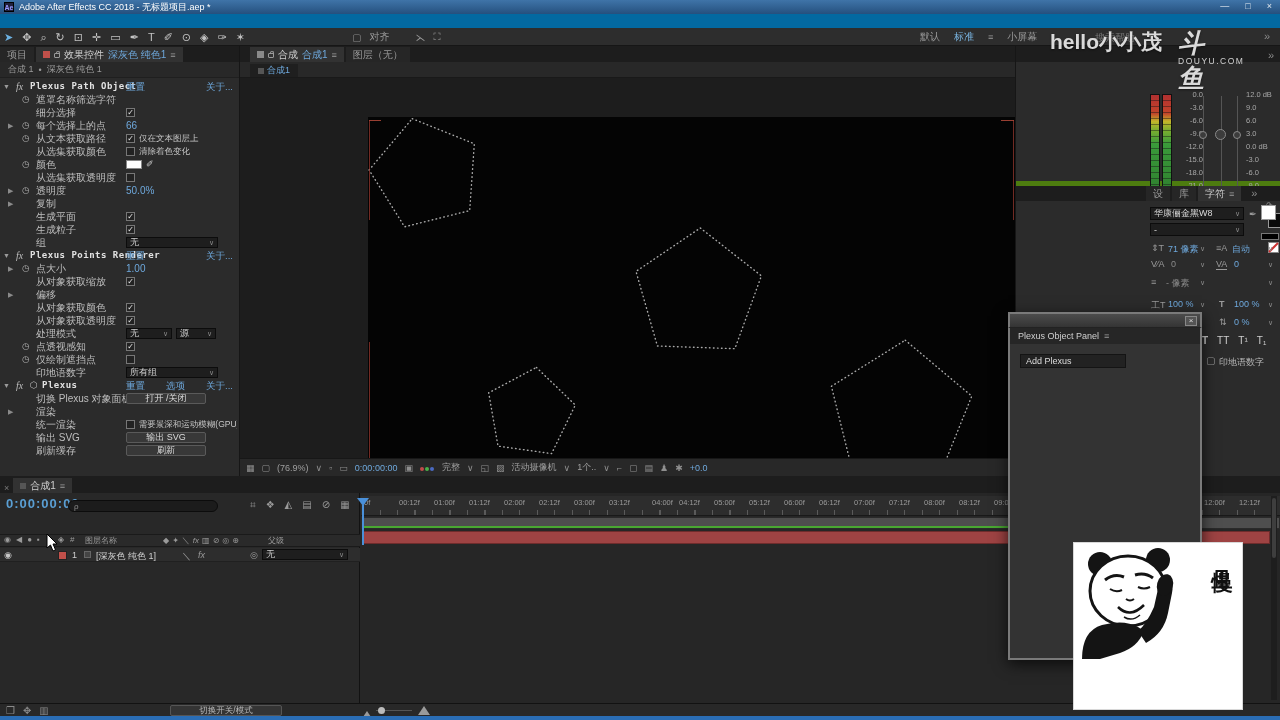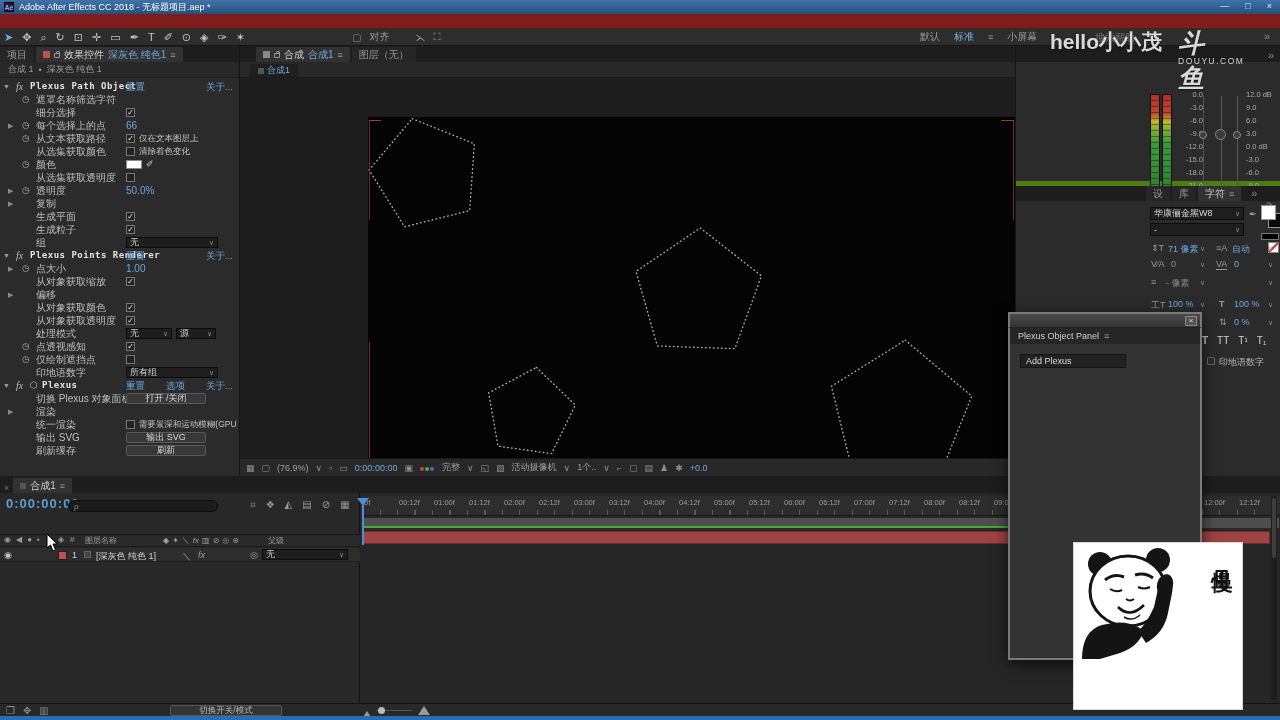--- a/index.html
+++ b/index.html
@@ -1,17 +1,17 @@
 <!DOCTYPE html>
 <html><head>
 <meta charset="utf-8">
 <style>
 *{margin:0;padding:0;box-sizing:border-box}
 html,body{background:#111}
-#app{position:relative;width:1280px;height:720px;background:#7f1d1d;overflow:hidden;
+#app{position:relative;width:1280px;height:720px;background:#0369a1;overflow:hidden;
   font-family:"Liberation Sans","DejaVu Sans",sans-serif;color:#c8c8c8;font-size:10px;cursor:default}
 .abs{position:absolute}
 
 #titlebar{position:absolute;left:0;top:0;width:1280px;height:14px;
   background:linear-gradient(#46engage 0,#2a5685 100%);background:linear-gradient(#3f74a8,#25507e);
   display:flex;align-items:center;padding:0 4px;color:#fff;font-size:9px}
 #ae-icon{width:10px;height:10px;background:#20203c;color:#9a9aff;font-size:7px;font-weight:bold;
   display:inline-flex;align-items:center;justify-content:center;margin-right:5px;border:1px solid #000}
 #winbtns{position:absolute;right:8px;top:1px;display:flex;gap:16px;color:rgba(255,255,255,.85);font-size:9px}
 
@@ -454,21 +454,21 @@
           <span class="plab">刷新缓存</span>
           <span class="vals">
             <span class="btn">刷新</span>
           </span>
         </div>
       </div>
   </div>
 
   <div id="center-panel">
     <div class="tabbar">
-      <div class="tab" style="margin-left:16px">
+      <div class="tab" style="margin-left:10px">
         <span class="chip" style="background:#8a8a8a"></span>
         <span class="lock"></span>
         <span>合成</span>
         <span class="bluename">合成1</span>
         <span class="ham">≡</span>
       </div>
       <div class="tab inactive">
         <span>图层（无）</span>
       </div>
     </div>
@@ -676,21 +676,21 @@
     <div id="ruler">
       <div id="ruler-ticks">
           <span class="tick" style="left: 3px;">0f</span>
           <span class="tick" style="left: 38px;">00:12f</span>
           <span class="tick" style="left: 73px;">01:00f</span>
           <span class="tick" style="left: 108px;">01:12f</span>
           <span class="tick" style="left: 143px;">02:00f</span>
           <span class="tick" style="left: 178px;">02:12f</span>
           <span class="tick" style="left: 213px;">03:00f</span>
           <span class="tick" style="left: 248px;">03:12f</span>
-          <span class="tick" style="left: 283px;">04:00f</span>
+          <span class="tick" style="left: 291px;">04:00f</span>
           <span class="tick" style="left: 318px;">04:12f</span>
           <span class="tick" style="left: 353px;">05:00f</span>
           <span class="tick" style="left: 388px;">05:12f</span>
           <span class="tick" style="left: 423px;">06:00f</span>
           <span class="tick" style="left: 458px;">06:12f</span>
           <span class="tick" style="left: 493px;">07:00f</span>
           <span class="tick" style="left: 528px;">07:12f</span>
           <span class="tick" style="left: 563px;">08:00f</span>
           <span class="tick" style="left: 598px;">08:12f</span>
           <span class="tick" style="left: 633px;">09:00f</span>

